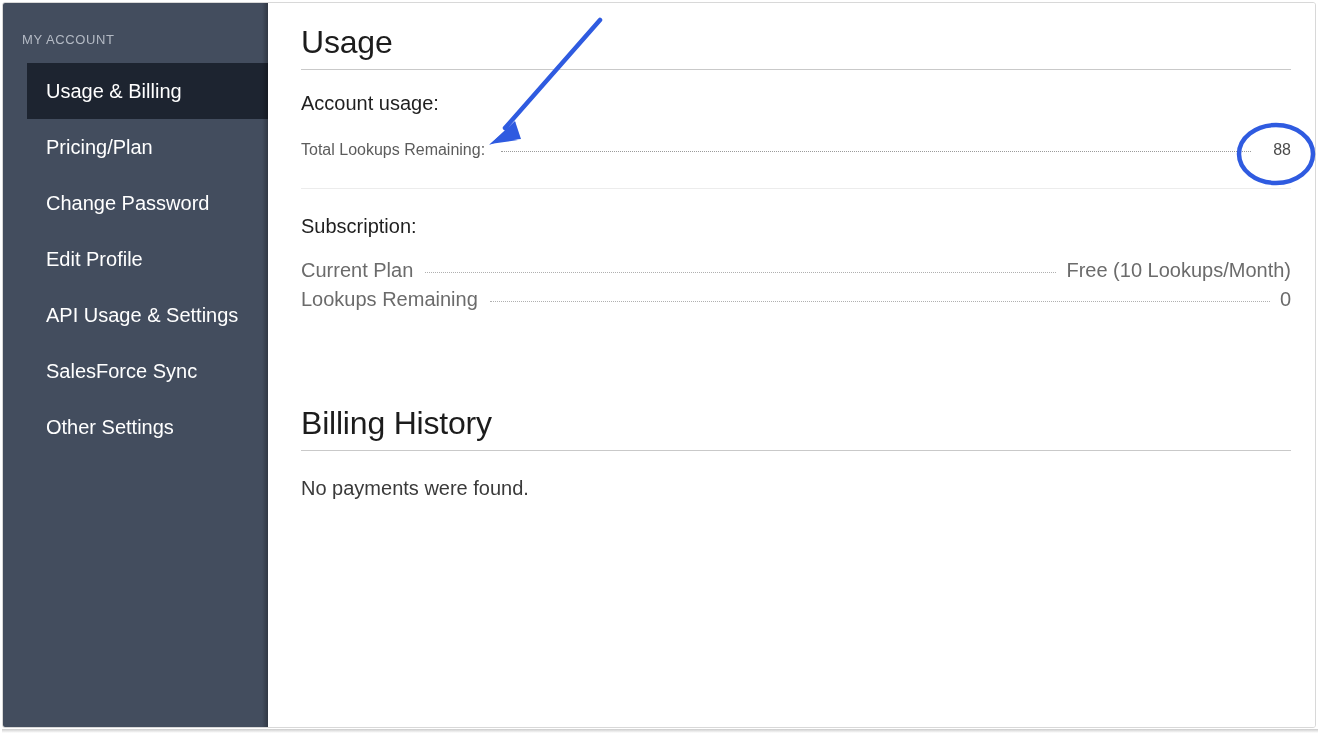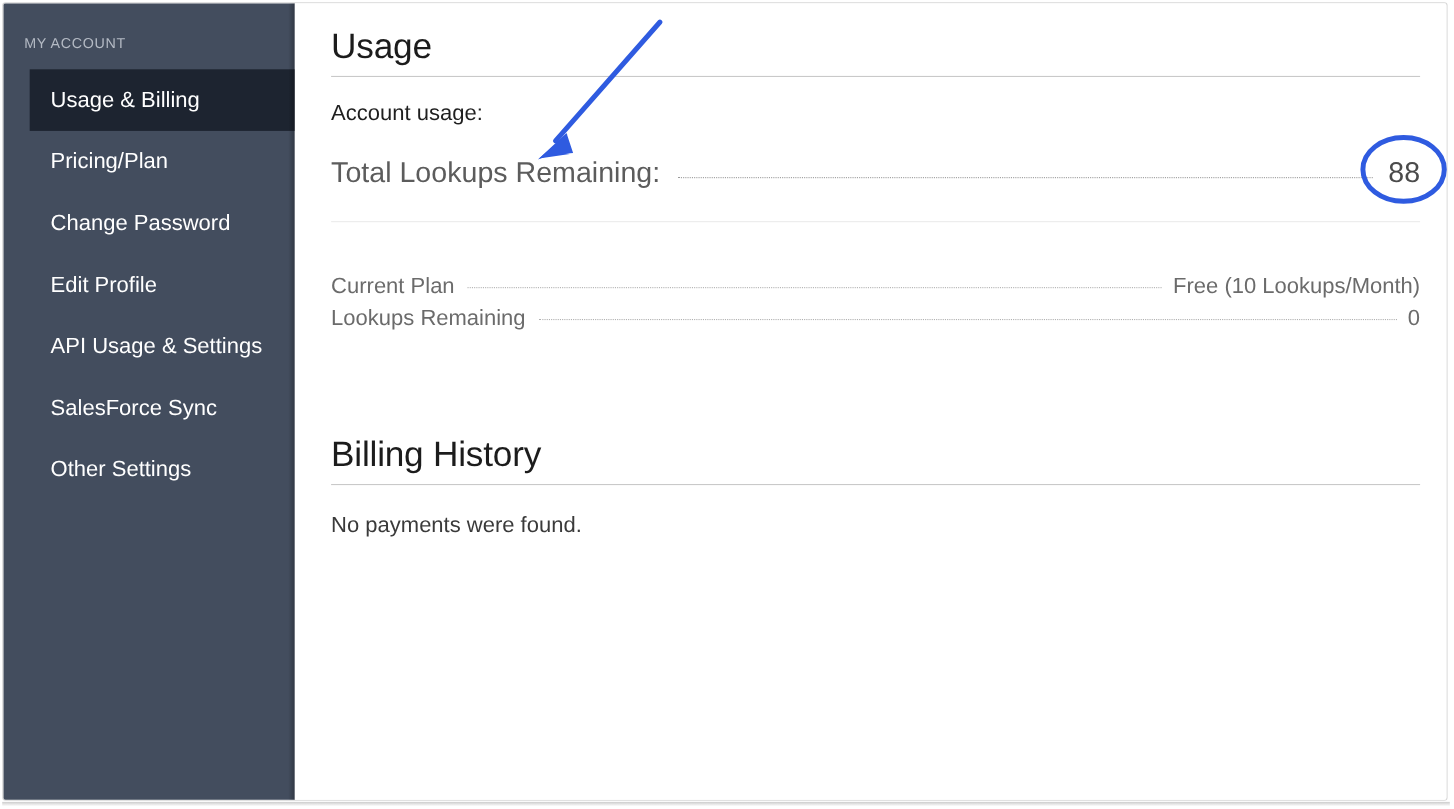--- a/index.html
+++ b/index.html
@@ -159,21 +159,21 @@
     top: -3px;
     min-width: 10px;
   }
   .leader-row .val {
     white-space: nowrap;
     text-align: right;
   }
 
   .usage-row {
     margin-top: 26px;
-    font-size: 26px;
+    font-size: 16px;
     color: #5c5c5c;
   }
   .usage-row .dots {
     margin-left: 16px;
     margin-right: 14px;
   }
   .usage-row .val {
     color: #4b4b4b;
     min-width: 26px;
   }
@@ -255,20 +255,21 @@
         <div class="leader-row usage-row">
           <span class="lbl">Total Lookups Remaining:</span>
           <span class="dots"></span>
           <span class="val">88</span>
         </div>
 
         <div style="height:20px"></div>
         <div class="rule light"></div>
 
         <div style="height:26px"></div>
+        <div class="section-label">Subscription:</div>
 
         <div style="height:18px"></div>
 
         <div class="leader-row sub-row">
           <span class="lbl">Current Plan</span>
           <span class="dots"></span>
           <span class="val">Free (10 Lookups/Month)</span>
         </div>
         <div class="leader-row sub-row">
           <span class="lbl">Lookups Remaining</span>

